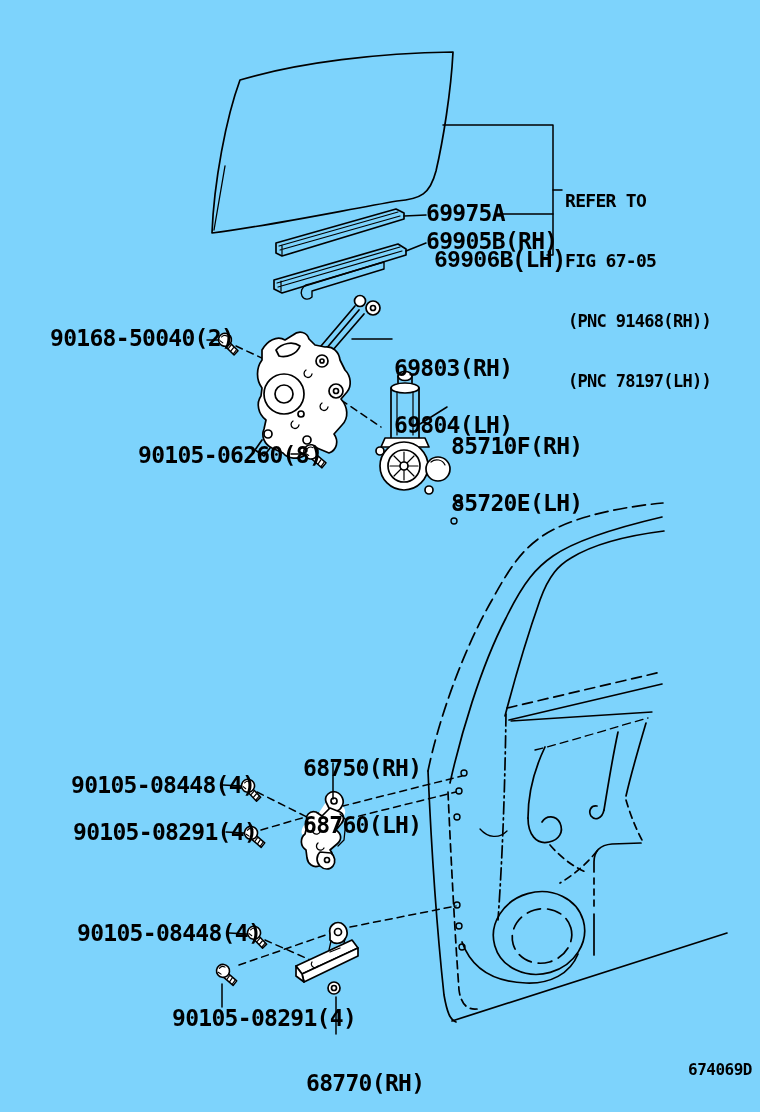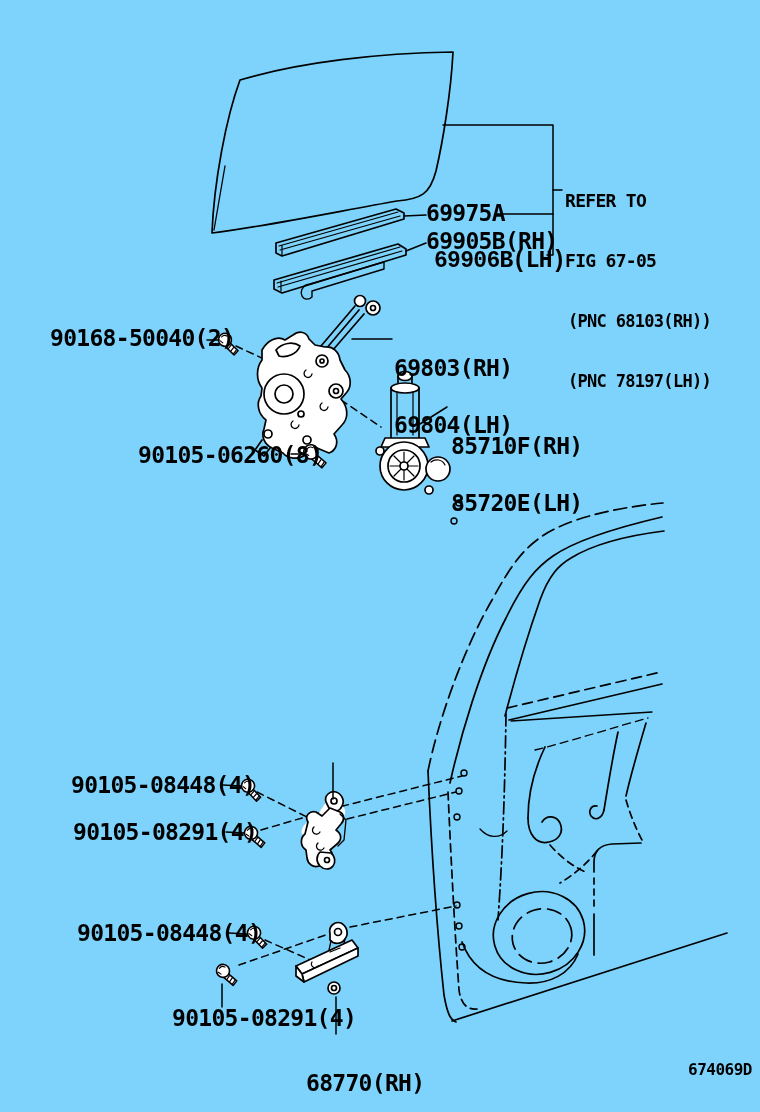--- a/index.html
+++ b/index.html
@@ -197,21 +197,21 @@
     <path d="M226,832 L244,833"></path>
     <path d="M229,933 L247,934"></path>
     <path d="M222,984 L222,1007"></path>
     <path d="M336,997 L336,1034"></path>
   </g>
 </svg>
 
   <div class="refer" style="left:565px;top:151px;">
     <span style="display:block;">REFER TO</span>
     <span style="display:block;">FIG 67-05</span>
-    <span class="pnc" style="display:block;">(PNC 68103(RH))</span>
+    <span class="pnc" style="display:block;">(PNC 91468(RH))</span>
     <span class="pnc" style="display:block;">(PNC 78197(LH))</span>
   </div>
 
   <div class="lbl" style="left:426px;top:204px;">69975A</div>
   <div class="lbl" style="left:426px;top:232px;">69905B(RH)</div>
   <div class="lbl" style="left:434px;top:252px;font-family:Liberation Mono, monospace;">69906B(LH)</div>
 
   <div class="lbl" style="left:50px;top:329px;">90168-50040(2)</div>
 
   <div class="lbl lbl2" style="left:394px;top:321px;">
@@ -219,20 +219,24 @@
     <span>69804(LH)</span>
   </div>
 
   <div class="lbl lbl2" style="left:451px;top:399px;text-align:right;">
     <span>85710F(RH)</span>
     <span>85720E(LH)</span>
   </div>
 
   <div class="lbl" style="left:138px;top:446px;">90105-06260(8)</div>
 
+  <div class="lbl lbl2" style="left:303px;top:721px;">
+    <span>68750(RH)</span>
+    <span>68760(LH)</span>
+  </div>
 
   <div class="lbl" style="left:71px;top:776px;">90105-08448(4)</div>
   <div class="lbl" style="left:73px;top:823px;">90105-08291(4)</div>
 
   <div class="lbl" style="left:77px;top:924px;">90105-08448(4)</div>
   <div class="lbl" style="left:172px;top:1009px;">90105-08291(4)</div>
 
   <div class="lbl lbl2" style="left:306px;top:1036px;">
     <span>68770(RH)</span>
     

